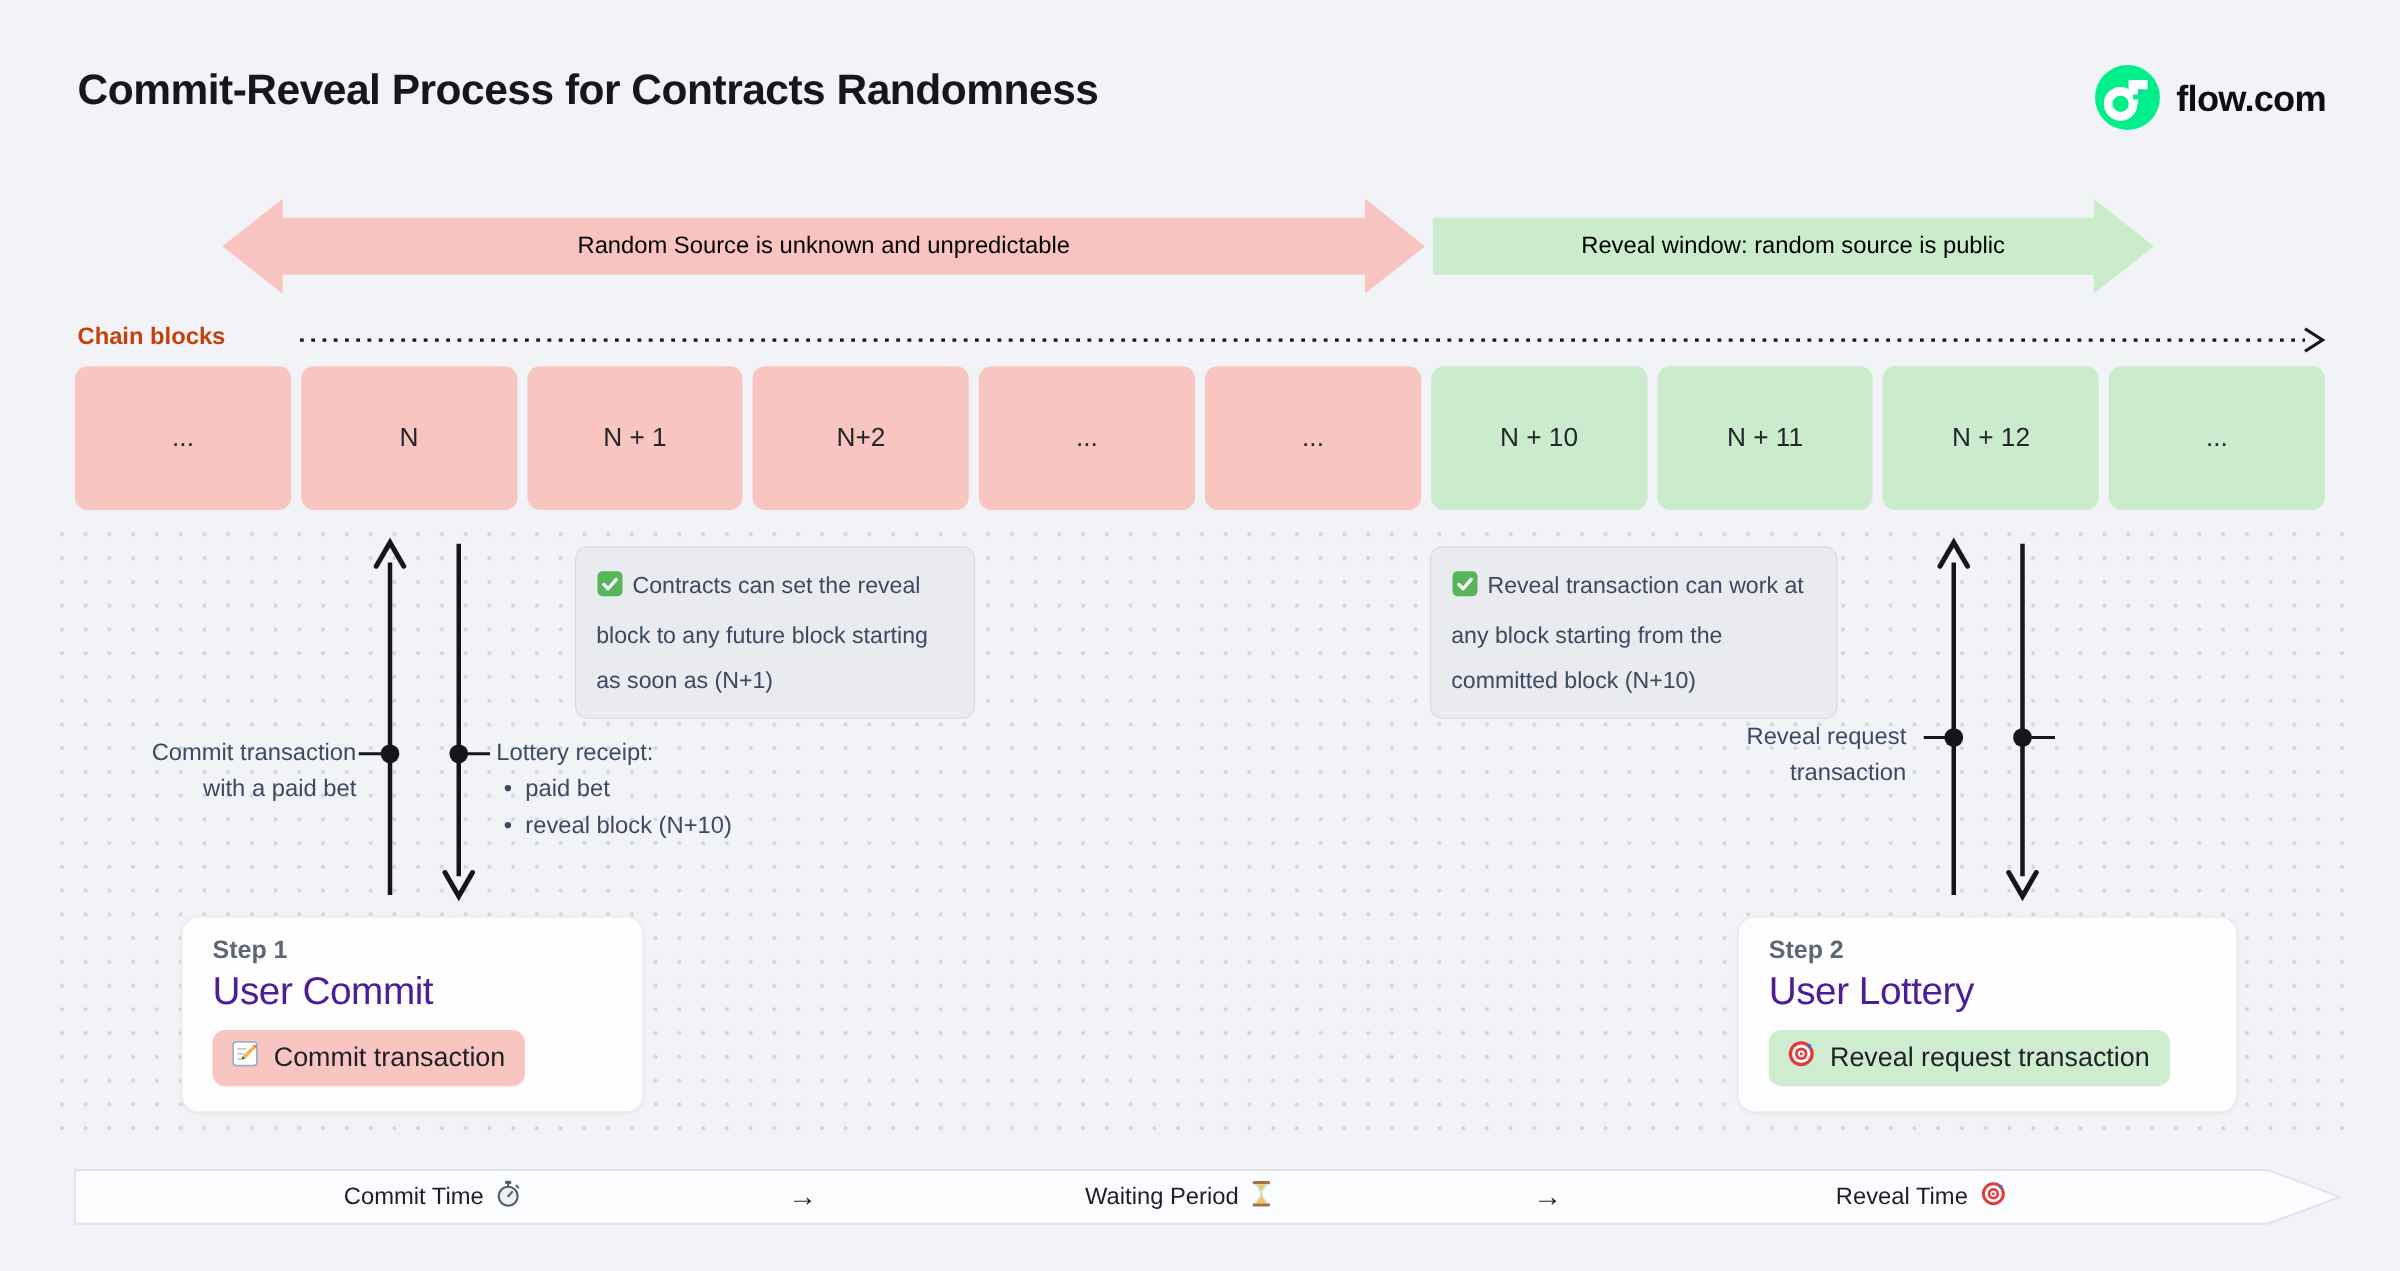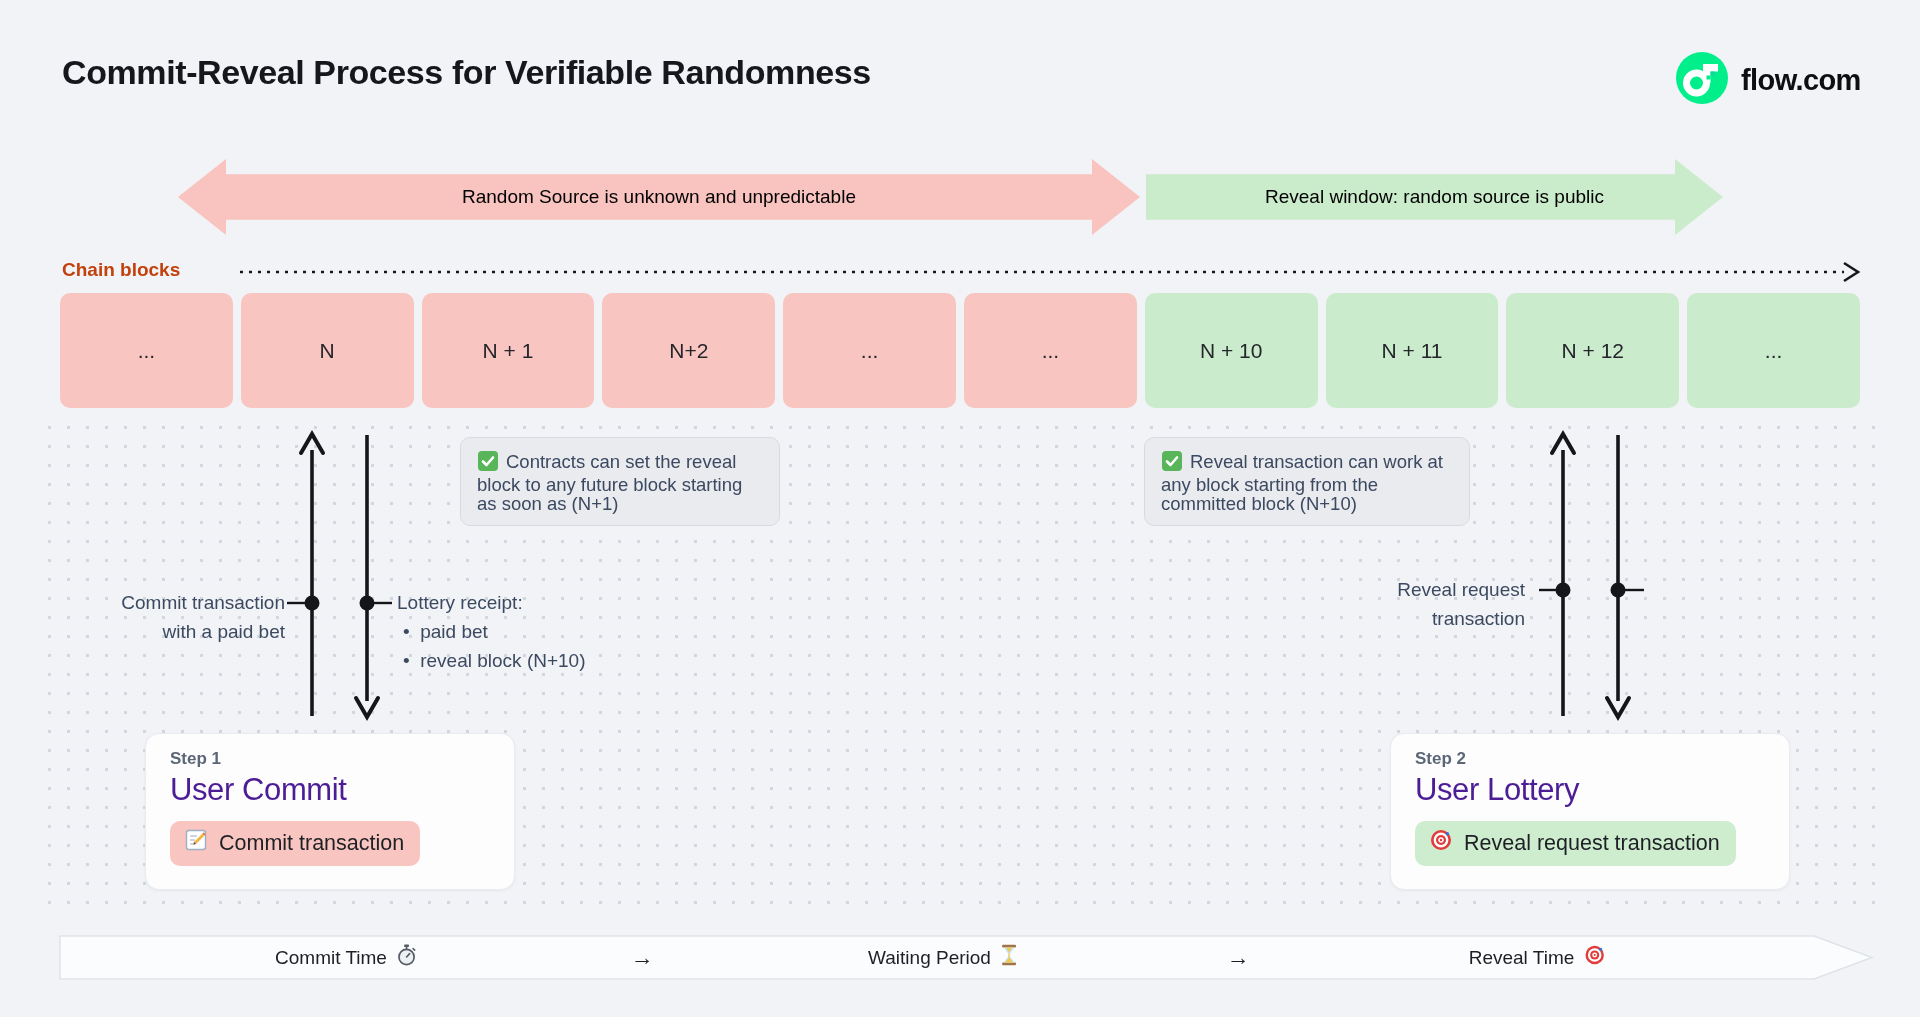--- a/index.html
+++ b/index.html
@@ -30,59 +30,59 @@
 
   .blocks{position:absolute;left:60px;top:293px;width:1800px;height:115px;
     display:grid;grid-template-columns:repeat(10,1fr);gap:8px;}
   .block{border-radius:10px;display:flex;align-items:center;justify-content:center;
     font-size:21px;color:#24262c;}
   .block.commit{background:#f9c5c1;}
   .block.reveal{background:#cbeccc;}
 
   .note{position:absolute;top:437px;box-sizing:border-box;background:#e9ebee;
     border:1px solid #d7dbe1;border-radius:10px;padding:12px 16px;
-    font-size:18.5px;line-height:19px;color:#3b4961;}
+    font-size:18.5px;line-height:36px;color:#3b4961;}
   .note.n1{left:460px;width:320px;}
   .note.n2{left:1144px;width:326px;}
   .check-box{display:inline-block;vertical-align:-4px;margin-right:7px;}
 
   svg.overlay{position:absolute;left:0;top:0;}
 
   .anno{position:absolute;font-size:19px;line-height:29px;color:#3c4a61;}
   .anno.commit-up{left:80px;top:588px;width:205px;text-align:right;}
   .anno.receipt{left:397px;top:588px;}
   .anno.reveal-up{left:1313px;top:575px;width:212px;text-align:right;}
   .anno.lottery-result{left:1648px;top:575px;width:262px;}
   .bullet-row{padding-left:6px;}
   .bullet-row::before{content:"•\00a0\00a0";color:#3c4a61;}
 
   .step-card{position:absolute;top:733px;height:157px;box-sizing:border-box;
     background:#fdfdfe;border:1px solid #e9ebf0;border-radius:14px;
     box-shadow:0 1px 3px rgba(25,35,55,.05);padding:15px 0 0 24px;}
   .step-card.s1{left:145px;width:370px;}
   .step-card.s2{left:1390px;width:400px;}
-  .step-label{font-size:17px;font-weight:700;color:#5b6677;}
+  .step-label{font-size:20px;font-weight:700;color:#5b6677;}
   .step-title{font-size:31px;font-weight:400;letter-spacing:-.4px;color:#4c1d95;margin-top:3px;}
   .step-badge{display:inline-flex;align-items:center;gap:11px;margin-top:13px;
     padding:7px 16px 8px 14px;border-radius:10px;font-size:21.5px;color:#1e2026;}
   .step-badge.commit{background:#f9c5c1;}
   .step-badge.reveal{background:#cdedce;}
 
   .tl-item{position:absolute;top:944px;transform:translateX(-50%);display:flex;
     align-items:center;gap:9px;font-size:19px;color:#1d1f26;white-space:nowrap;}
   .tl-arrow{font-size:23px;font-weight:500;}
 </style>
 </head>
 <body>
 
 <div class="canvas">
 
   <div class="dot-grid"></div>
 
-  <div class="page-title">Commit-Reveal Process for Verifiable Randomness</div>
+  <div class="page-title">Commit-Reveal Process for Contracts Randomness</div>
 
   <div class="brand">
     <span>
       <svg width="52" height="52" viewBox="0 0 52 52">
         <circle cx="26" cy="26" r="26" fill="#00ef8b"></circle>
         <circle cx="20.5" cy="31" r="10" fill="none" stroke="#ffffff" stroke-width="7"></circle>
         <rect x="27" y="12" width="7.5" height="19" fill="#ffffff"></rect>
         <rect x="27" y="12" width="15" height="7.5" fill="#ffffff"></rect>
         <rect x="30.5" y="23.5" width="4" height="4" fill="#00ef8b"></rect>
         <rect x="34.5" y="19.5" width="4" height="4" fill="#12d6a2"></rect>

